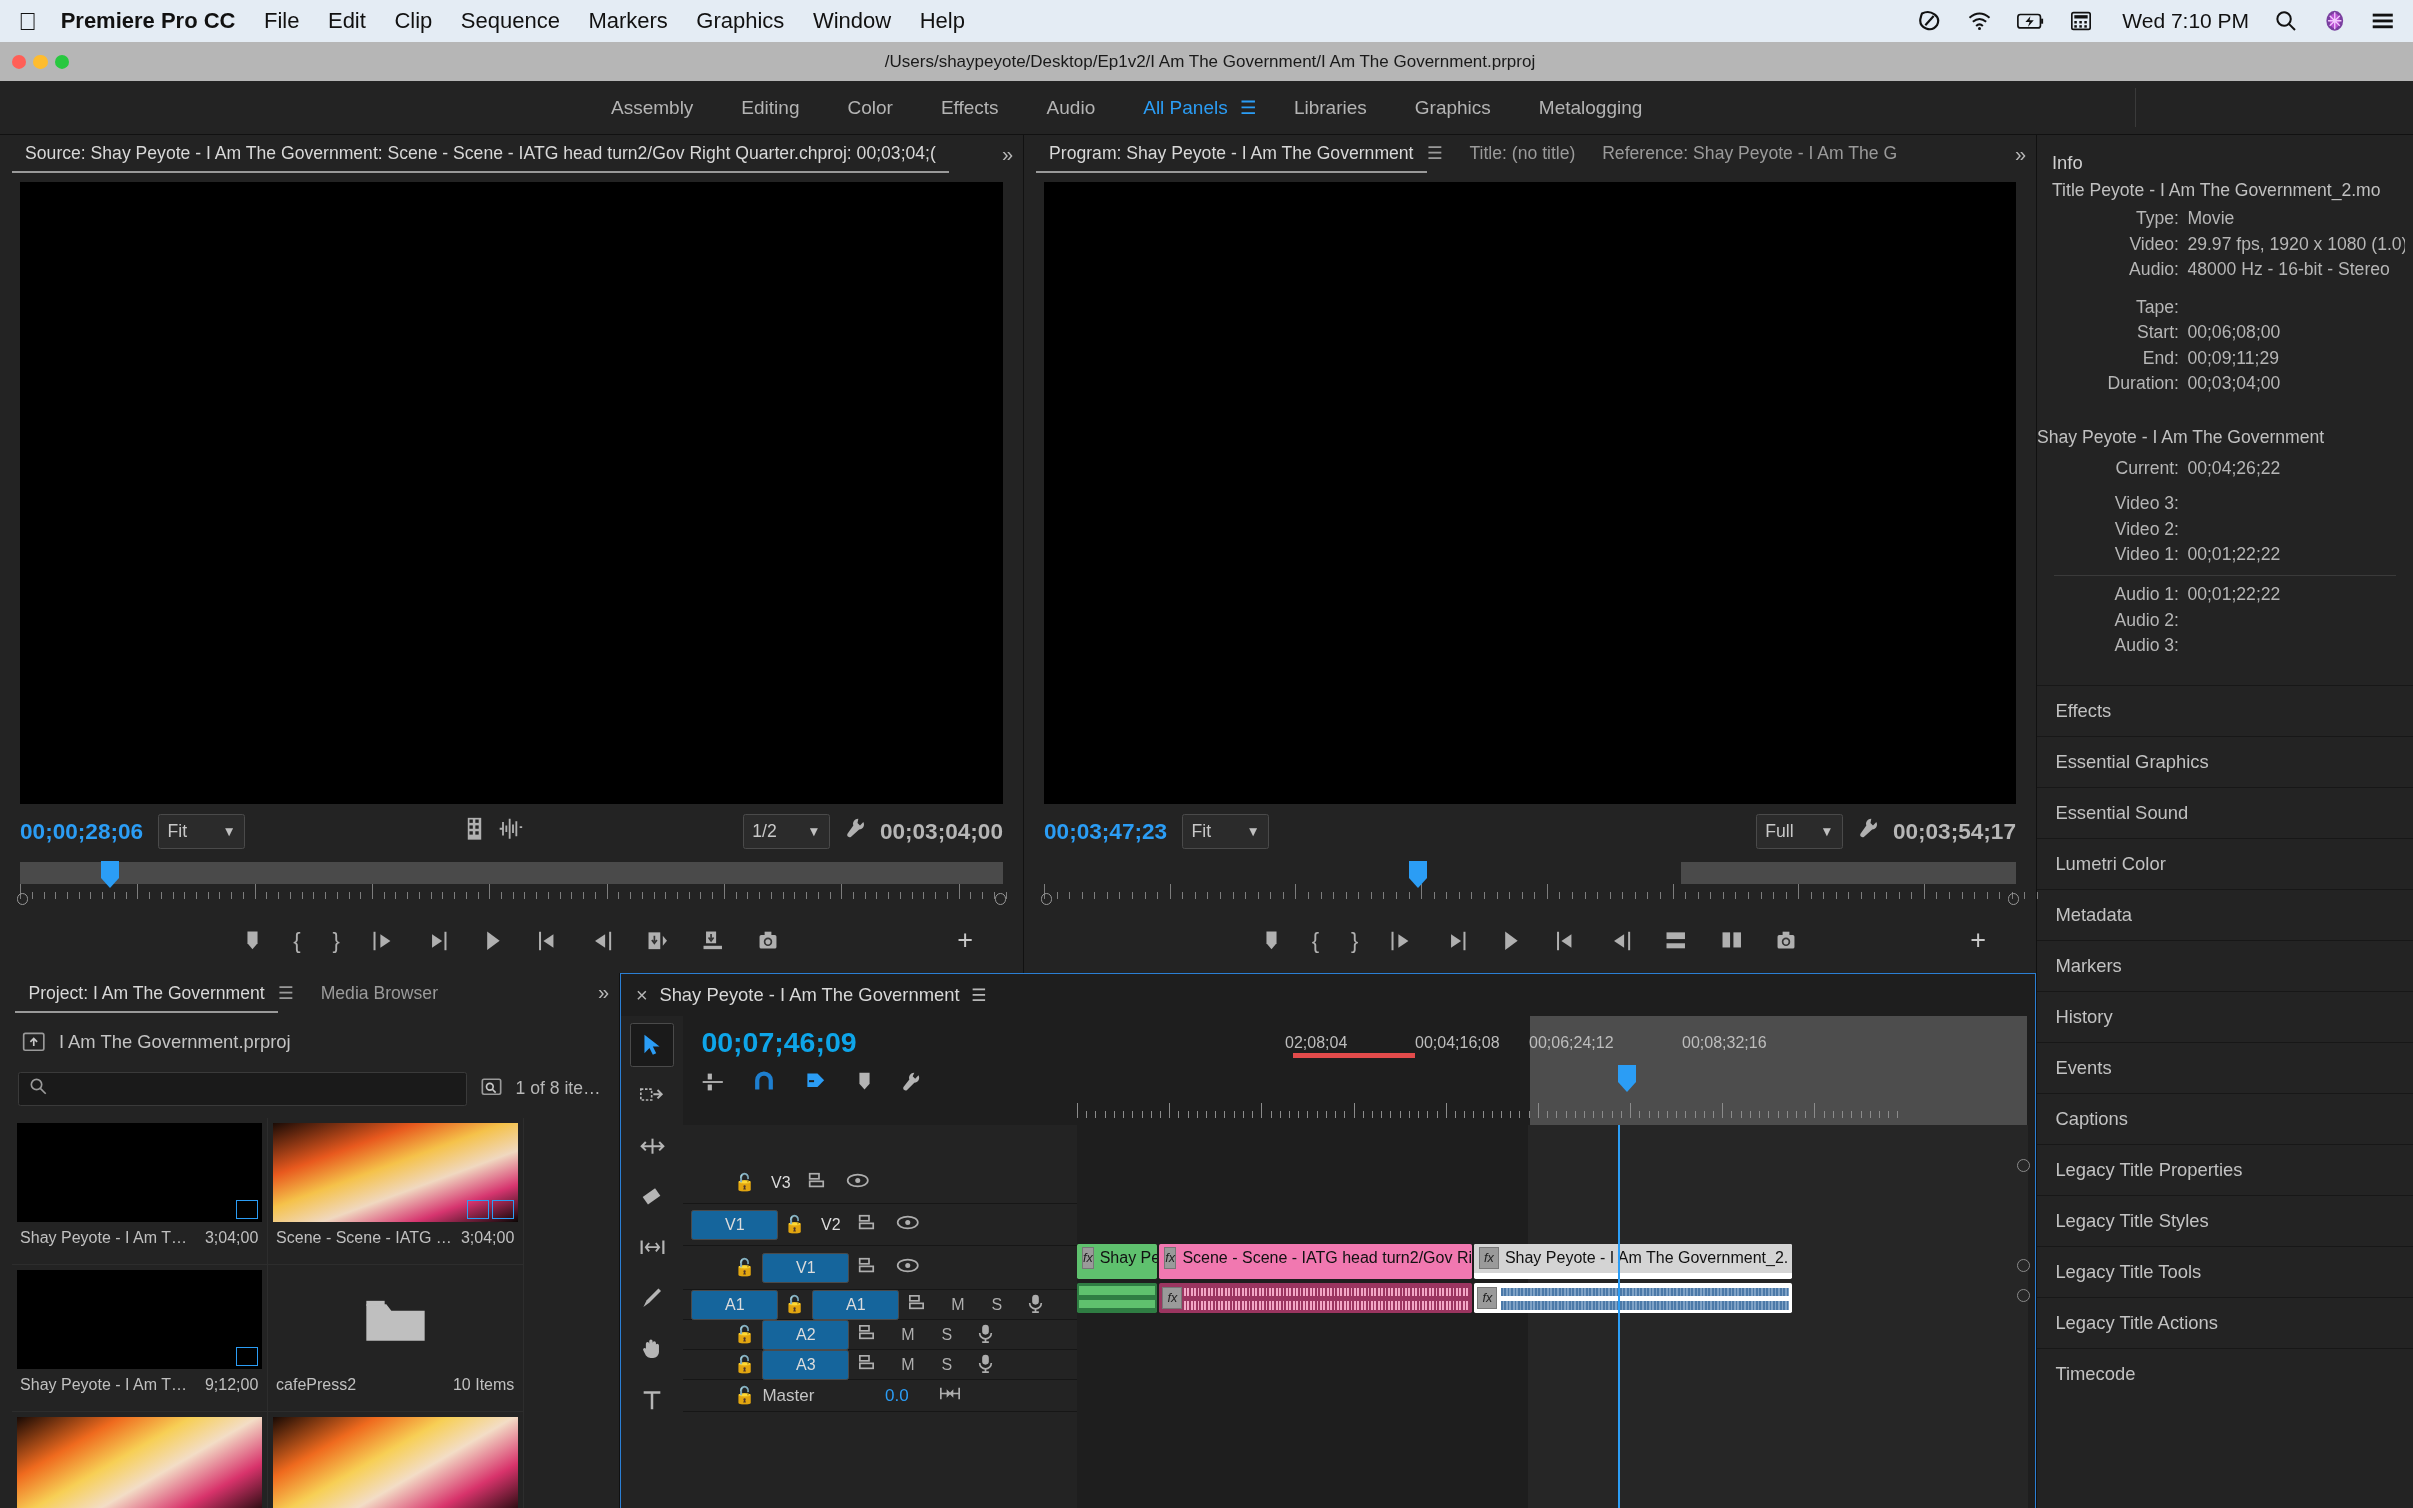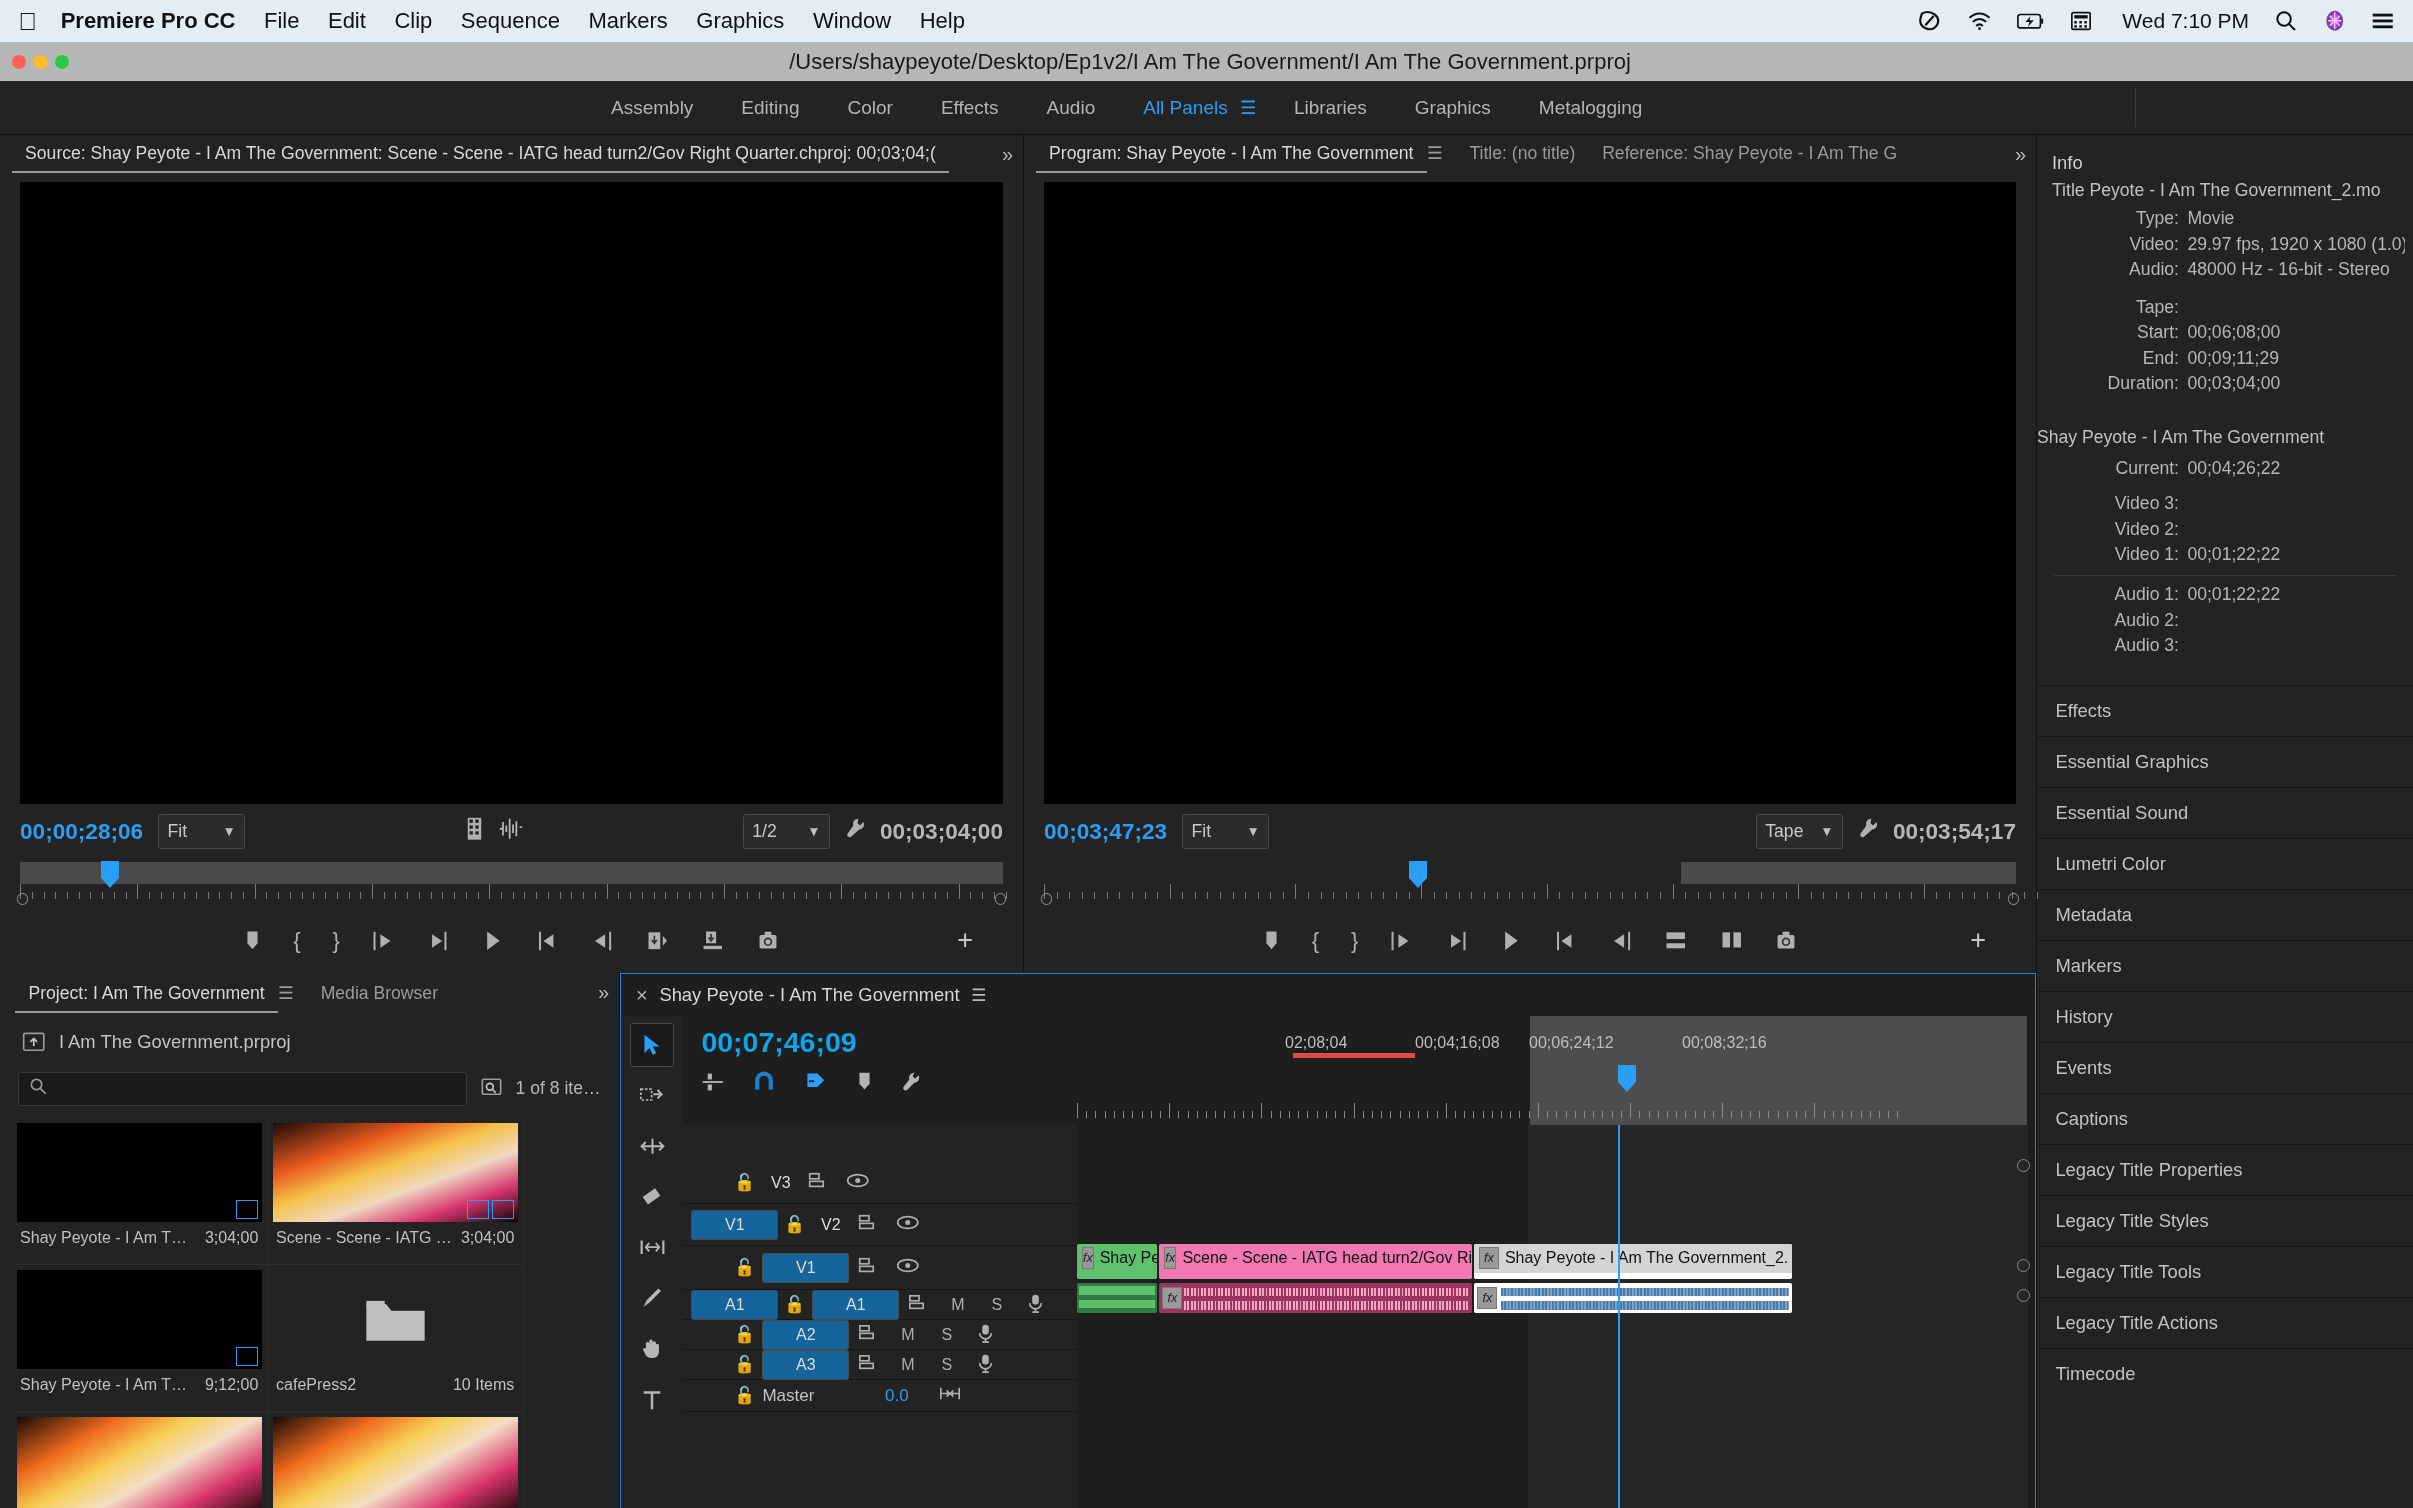--- a/index.html
+++ b/index.html
@@ -12,21 +12,21 @@
   .macbar .apple { font-size:25px; margin-right:23.5px; line-height:1; }
   .macbar .appname { font-weight:bold; margin-right:28.5px; }
   .macbar .mi { margin-right:28.5px; }
   .macbar .spacer { flex:1; }
   .macbar .ri { margin-left:25px; display:flex; align-items:center; }
   .macbar .clock { font-size:21px; margin-left:30px; }
 
   
   .titlebar { height:39px; background:#b6b6b6; display:flex; align-items:center;
               justify-content:center; position:relative; }
-  .titlebar .path { font-size:22px; color:#1a1a1a;margin-left:7px; }
+  .titlebar .path { font-size:17px; color:#1a1a1a;margin-left:7px; }
   .traffic { position:absolute; left:11.7px; top:50%; transform:translateY(-50%);
              display:flex; gap:7.5px; }
   .traffic i { width:14.2px; height:14.2px; border-radius:50%; display:block; }
 
   
   .wsbar { height:54px; background:#232323; display:flex; align-items:center;
            border-bottom:0.8px solid #111; position:relative;}
   .wsbar .tabs { display:flex; align-items:center; margin-left:587px; gap:0; }
   .wsbar .wstab { font-size:19px; color:#b4b4b4; padding:0 24px; white-space:nowrap;}
   .wsbar .wstab.active { color:#2b9df5; }
@@ -470,21 +470,21 @@
      </div>
      <div class="screen"></div>
      <div class="monbar">
        <span class="tc">00;03;47;23</span>
        <span class="sel">
          <span>Fit</span>
          <span class="cv">▼</span>
        </span>
        <span class="flexsp"></span>
        <span class="sel">
-         <span>Tape</span>
+         <span>Full</span>
          <span class="cv">▼</span>
        </span>
        <span class="ico">
          <svg width="20" height="23.5" viewBox="0 0 24 28">
                 <path d="M16 2 a6 6 0 0 0 -6 8 L3 20 a3 3 0 0 0 4 4 L17 15 a6 6 0 0 0 5 -9 l-4 4 -3 -3 z" fill="#b0b0b0"></path>
               </svg>
        </span>
        <span class="tc right">00;03;54;17</span>
      </div>
      <div class="scrub">

